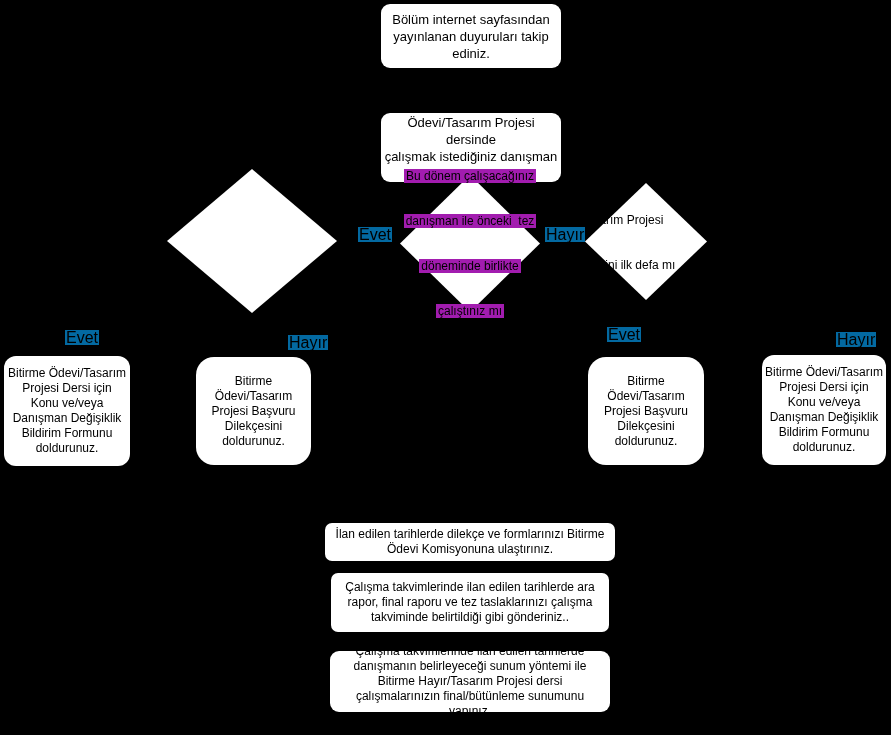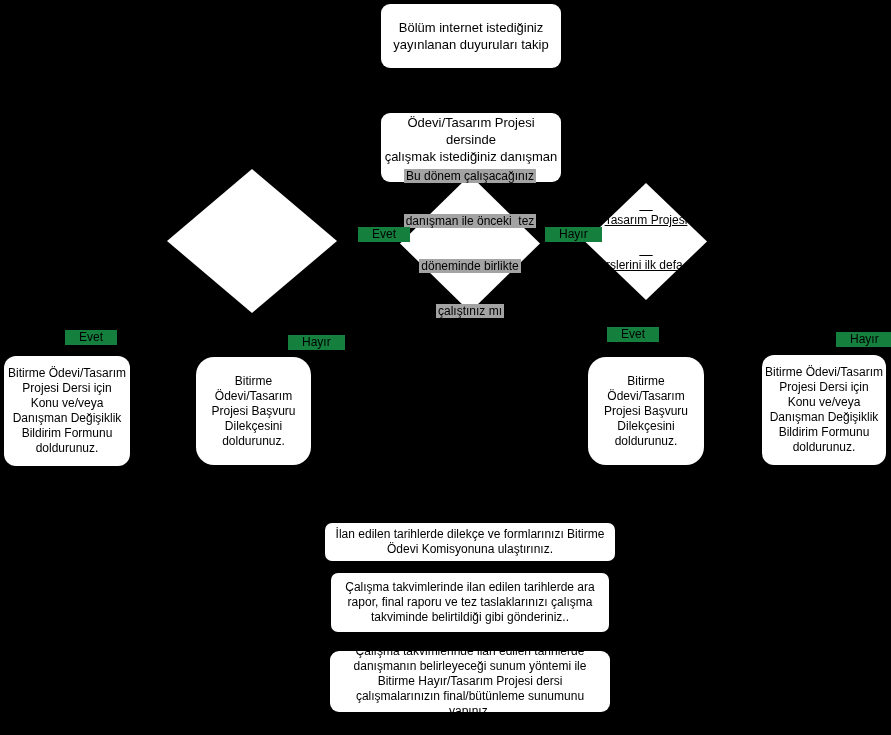--- a/index.html
+++ b/index.html
@@ -20,36 +20,37 @@
   
   .dshape{
     position:absolute;background:#ffffff;
     clip-path:polygon(50% 0,100% 50%,50% 100%,0 50%);
   }
   
   .dtext{
     position:absolute;transform:translate(-50%,-50%);
     text-align:center;font-size:12px;line-height:15px;white-space:pre;
   }
-  .lbg{background:#a3a3a3;padding:0 2px;}
+  .lbg{background:#a21caf;padding:0 2px;}
   
   .elabel{
-    position:absolute;background:#15803d;
-    font-size:12px;line-height:15px;padding:0 14px;white-space:pre;
+    position:absolute;background:#0369a1;
+    font-size:16px;line-height:15px;padding:0 1px;white-space:pre;
   }
 </style>
 </head>
 <body>
 
 <div id="canvas">
 
   <div class="rbox top" style="left:381px;top:4px;width:180px;height:64px;border-radius:9px;">
     <div class="lines">
-      <div>Bölüm internet istediğiniz</div>
+      <div>Bölüm internet sayfasından</div>
       <div>yayınlanan duyuruları takip</div>
+      <div>ediniz.</div>
     </div>
   </div>
 
   <div class="rbox top" style="left:381px;top:88px;width:180px;height:69px;border-radius:9px;margin-top:25px;">
     <div class="lines">
       <div>Dönem içerisinde Bitirme</div>
       <div>Ödevi/Tasarım Projesi dersinde</div>
       <div>çalışmak istediğiniz danışman ile</div>
       <div>iletişime geçiniz.</div>
     </div>
@@ -60,21 +61,21 @@
   <div class="dshape" style="left:585px;top:183px;width:122px;height:117px;"></div>
 
 
   <div class="dtext" style="left:470px;top:244px;width:170px;">
     <div><span class="lbg">Bu dönem çalışacağınız</span></div>
     <div><span class="lbg">danışman ile önceki  tez</span></div>
     <div><span class="lbg">döneminde birlikte</span></div>
     <div><span class="lbg">çalıştınız mı</span></div>
   </div>
 
-  <div class="dtext" style="left:646px;top:243px;width:132px;text-decoration:underline;">
+  <div class="dtext" style="left:622px;top:243px;width:132px;">
     <div>Bitirme Ödevi ve</div>
     <div>Tasarım Projesi</div>
     <div>derslerini ilk defa mı</div>
     <div>alıyorsunuz?</div>
   </div>
 
   <div class="elabel" style="left:358px;top:227px;">Evet</div>
   <div class="elabel" style="left:545px;top:227px;">Hayır</div>
   <div class="elabel" style="left:65px;top:330px;">Evet</div>
   <div class="elabel" style="left:288px;top:335px;">Hayır</div>

